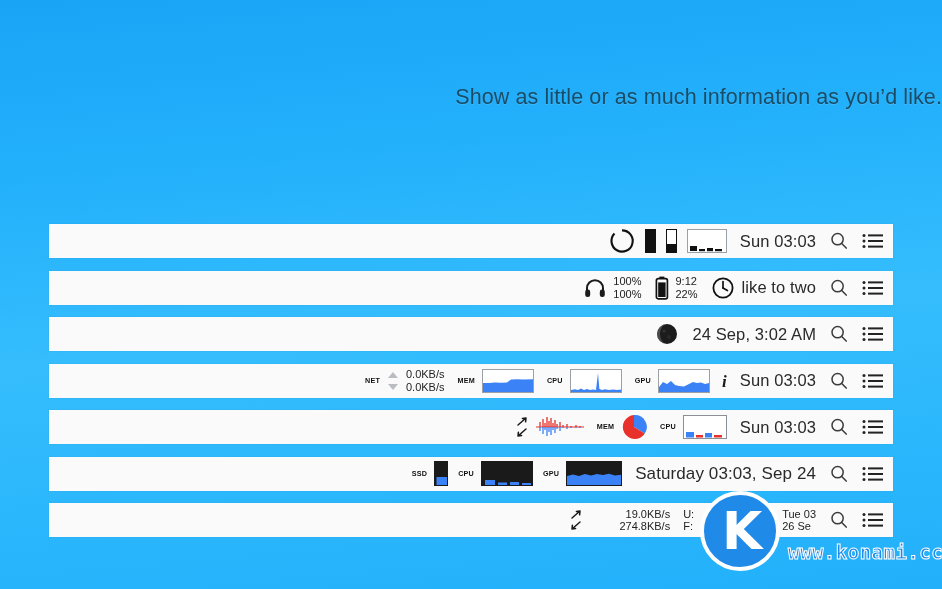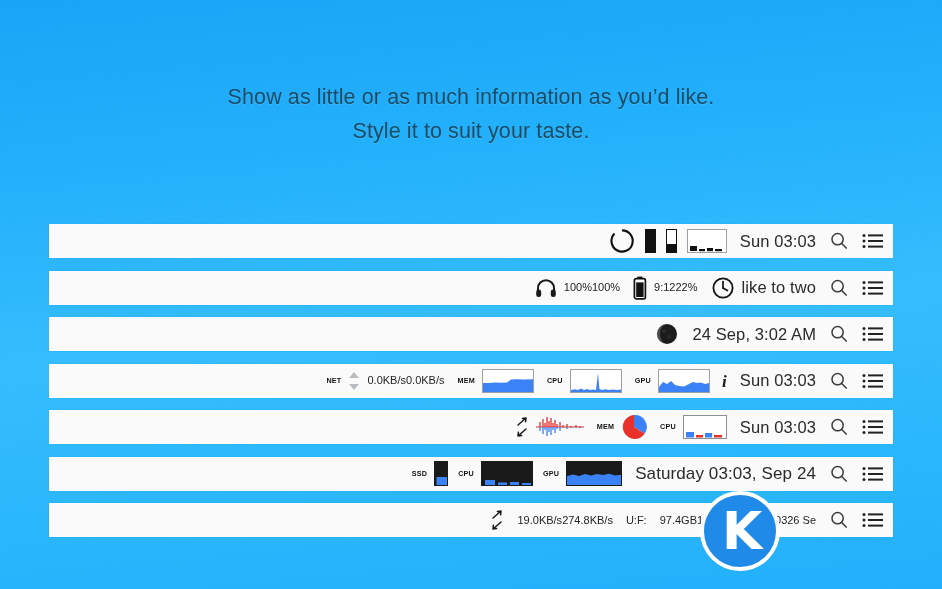--- a/index.html
+++ b/index.html
@@ -19,21 +19,21 @@
     height: 589px;
     background: linear-gradient(175deg, #1aa4f6 0%, #23b0fb 26%, #35bdfd 55%, #2bb7fc 78%, #22b0fb 100%);
     overflow: hidden;
   }
   
   .headline {
     position: absolute;
     left: 0;
     right: 0;
     top: 80px;
-    text-align: center;
+    text-align: right;
     color: #1b4c66;
     font-size: 21.5px;
     line-height: 34px;
     letter-spacing: 0.1px;
     font-weight: 400;
     text-shadow: 0 1px 0 rgba(255,255,255,0.12);
   }
   .headline .l2 { display: block; }
 
   
@@ -76,21 +76,21 @@
     flex-direction: column;
     align-items: center;
     justify-content: center;
     height: 23px;
     font-family: "Liberation Sans", sans-serif;
   }
 
   
   .two-line {
     display: flex;
-    flex-direction: row;
+    flex-direction: column;
     justify-content: flex-end;
     font-size: 11px;
     line-height: 12.5px;
     color: #232323;
     font-family: "Liberation Sans", sans-serif;
   }
   .two-line span { display: block; white-space: pre; }
   .ta-r { text-align: right; }
 
   
@@ -179,21 +179,20 @@
     font-family: "DejaVu Sans Mono", monospace;
   }
 </style>
 </head>
 <body>
 
 <div id="stage">
 
   <div class="headline">
     <span>Show as little or as much information as you’d like.</span>
-    <span class="l2">Style it to suit your taste.</span>
   </div>
 
   <div id="rows">
 
     <div class="bar">
       <div class="grp">
 
         <span class="sysicon">
           <svg width="26" height="26" viewBox="0 0 26 26">
             <path d="M13 2.4 A10.6 10.6 0 1 1 5.5 5.6" fill="none" stroke="#111" stroke-width="2.1" stroke-linecap="butt"></path>
@@ -580,15 +579,16 @@
           </svg>
         </span>
       </div>
     </div>
 
   </div>
 
   <div class="watermark">
     <div class="wm-ring"></div>
     <div class="wm-k">K</div>
+    <div class="wm-url">www.konami.cc</div>
   </div>
 
 </div>
 
 </body></html>

